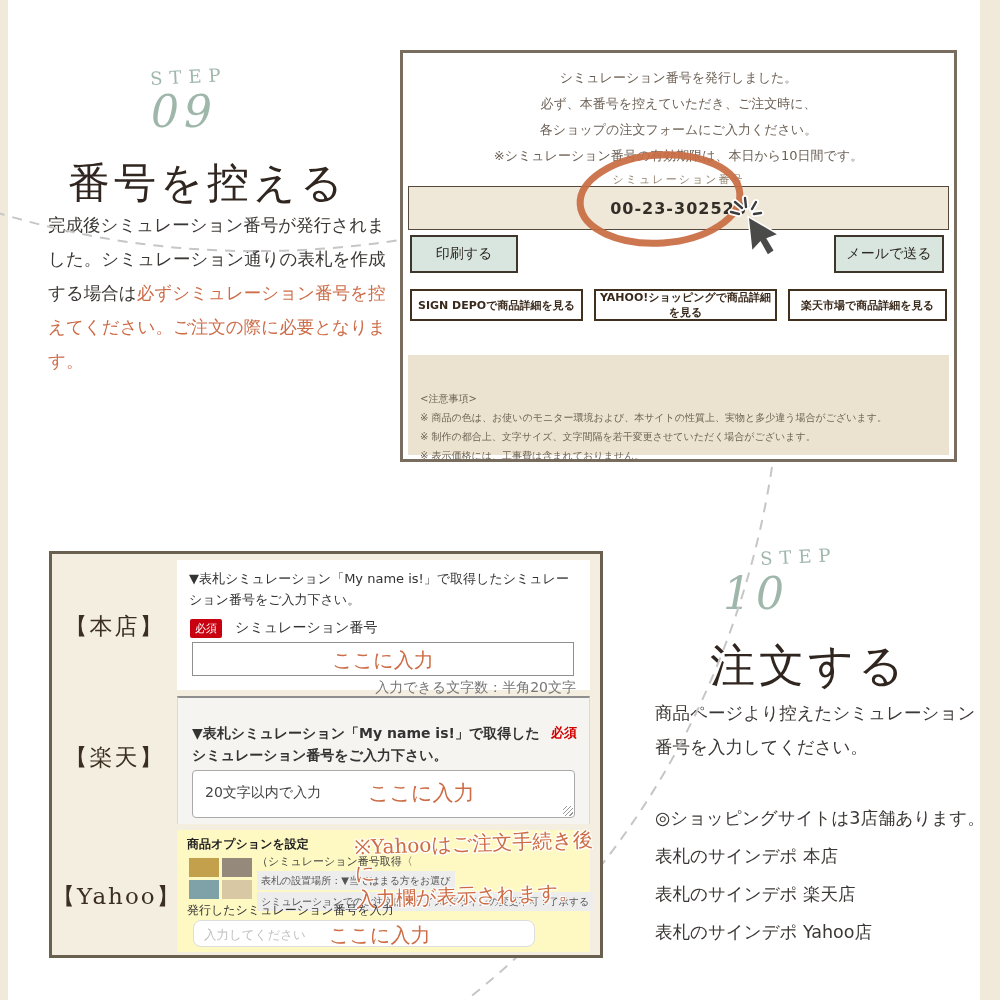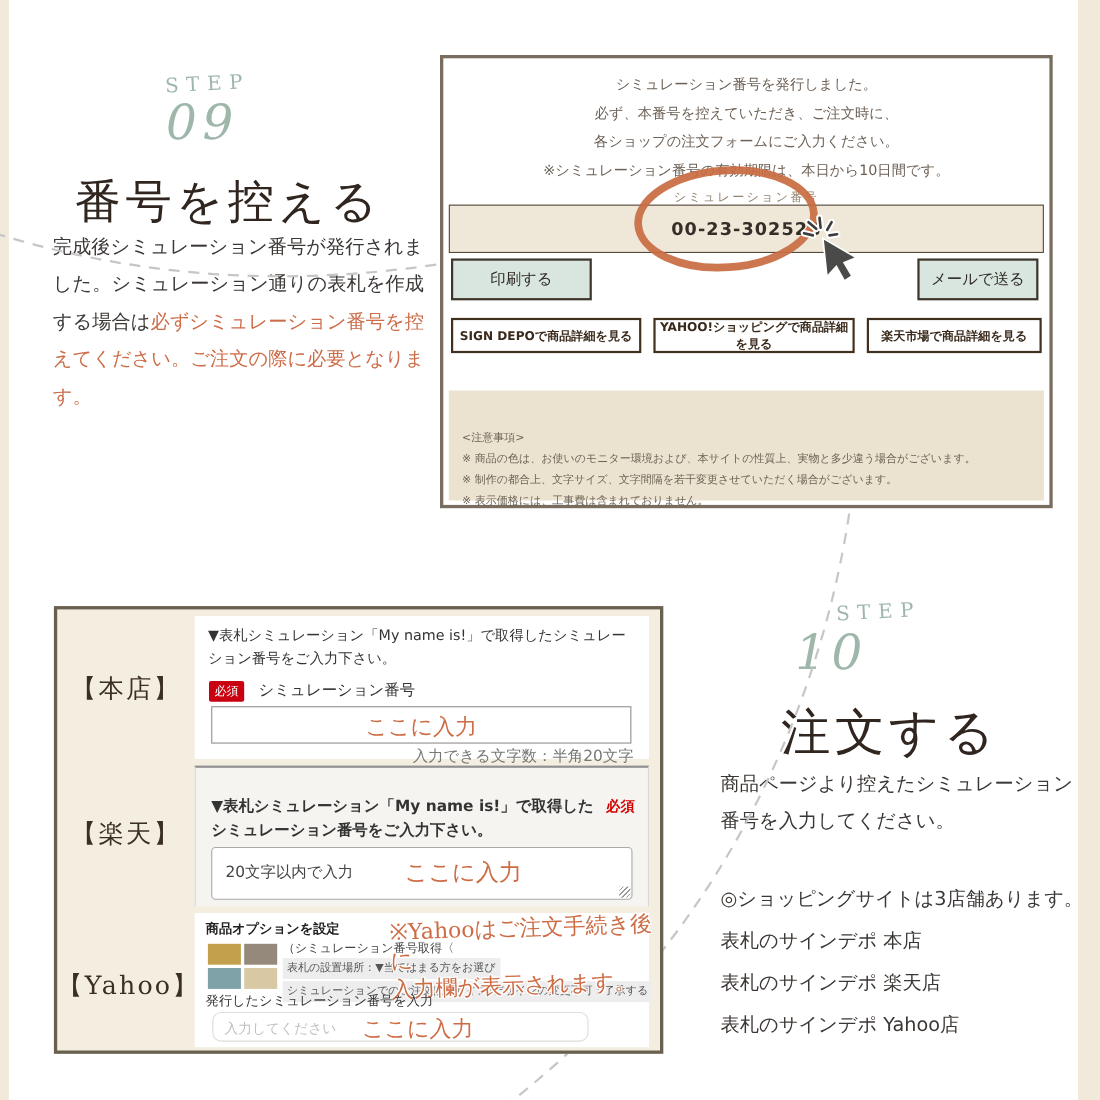--- a/index.html
+++ b/index.html
@@ -41,21 +41,21 @@
 
   
   .order-panel{position:absolute;left:49px;top:551px;width:554px;height:407px;box-sizing:border-box;
                border:3px solid #69604f;background:#f4eee1;}
   .shop-label{position:absolute;left:0;width:125px;text-align:center;font-size:23px;letter-spacing:2px;
               color:#3a2f21;font-family:"DejaVu Serif","Liberation Serif",serif;}
   .form-sec{position:absolute;left:125px;width:413px;box-sizing:border-box;}
   .sec-honten{top:6px;height:130px;background:#fff;}
   .sec-rakuten{top:142px;height:128px;background:#f5f4f1;border-top:2px solid #8f8f8f;
                border-left:1px solid #d9d9d9;border-right:1px solid #d9d9d9;}
-  .sec-yahoo{top:276px;height:122px;background:#ffffff;}
+  .sec-yahoo{top:276px;height:122px;background:#fef9c3;}
   .instr{position:absolute;left:12px;top:8px;width:392px;font-size:13px;line-height:21px;color:#333;}
   .req-badge{display:inline-block;background:#c9000f;color:#fff;font-size:11px;padding:2px 5px;border-radius:2px;margin-right:8px;}
   .field-label{font-size:14px;color:#333;}
   .text-input{position:absolute;background:#fff;border:1px solid #8f8f8f;box-sizing:border-box;}
   .hand{font-family:"DejaVu Serif","Liberation Serif",serif;color:#cd6c45;}
   .hand-in{position:absolute;left:0;right:0;top:4px;text-align:center;font-size:20px;}
   .counter{position:absolute;right:14px;top:119px;font-size:14px;color:#777;}
   .rk-instr{position:absolute;left:14px;top:24px;width:352px;font-size:14px;font-weight:bold;line-height:22px;color:#333;}
   .req-text{position:absolute;right:12px;top:26px;font-size:13px;font-weight:bold;color:#d00000;}
   .rk-area{position:absolute;left:14px;top:72px;width:383px;height:48px;background:#fff;
@@ -100,21 +100,21 @@
     <div class="sim-intro">
       <div>シミュレーション番号を発行しました。</div>
       <div>必ず、本番号を控えていただき、ご注文時に、</div>
       <div>各ショップの注文フォームにご入力ください。</div>
       <div>※シミュレーション番号の有効期限は、本日から10日間です。</div>
     </div>
     <div class="sim-num-label">シミュレーション番号</div>
     <div class="sim-num-bar">
       <span class="sim-num-value">00-23-302528</span>
     </div>
-    <div class="mint-btn" style="left:7px;width:128px;">印刷する</div>
+    <div class="mint-btn" style="left:7px;width:108px;">印刷する</div>
     <div class="mint-btn" style="right:10px;width:110px;">メールで送る</div>
     <div class="shop-btn" style="left:7px;width:173px;">SIGN DEPOで商品詳細を見る</div>
     <div class="shop-btn" style="left:191px;width:183px;">YAHOO!ショッピングで商品詳細を見る</div>
     <div class="shop-btn" style="left:385px;width:159px;">楽天市場で商品詳細を見る</div>
     <div class="sim-notes">
       <div>&lt;注意事項&gt;</div>
       <div>※ 商品の色は、お使いのモニター環境および、本サイトの性質上、実物と多少違う場合がございます。</div>
       <div>※ 制作の都合上、文字サイズ、文字間隔を若干変更させていただく場合がございます。</div>
       <div>※ 表示価格には、工事費は含まれておりません。</div>
     </div>

